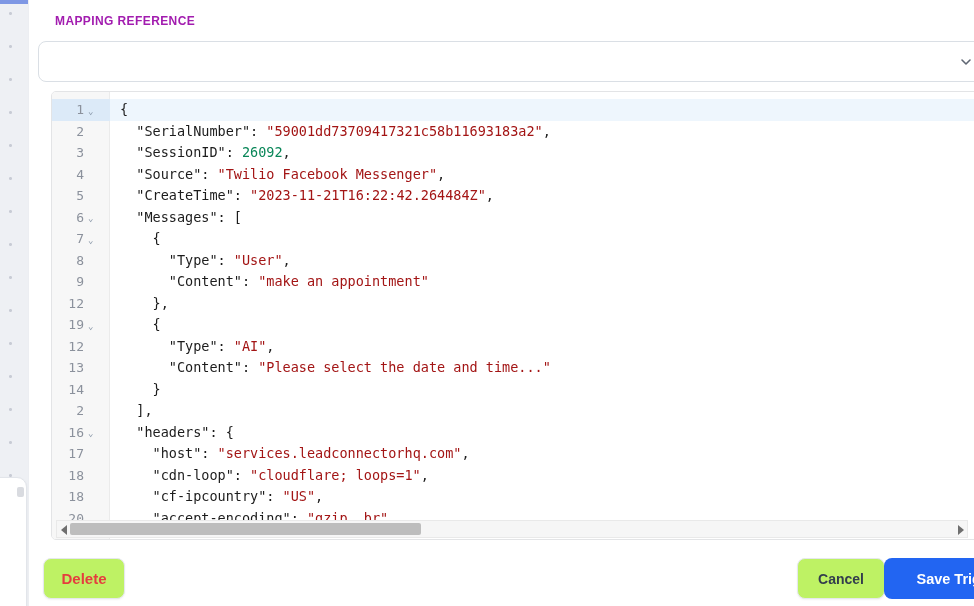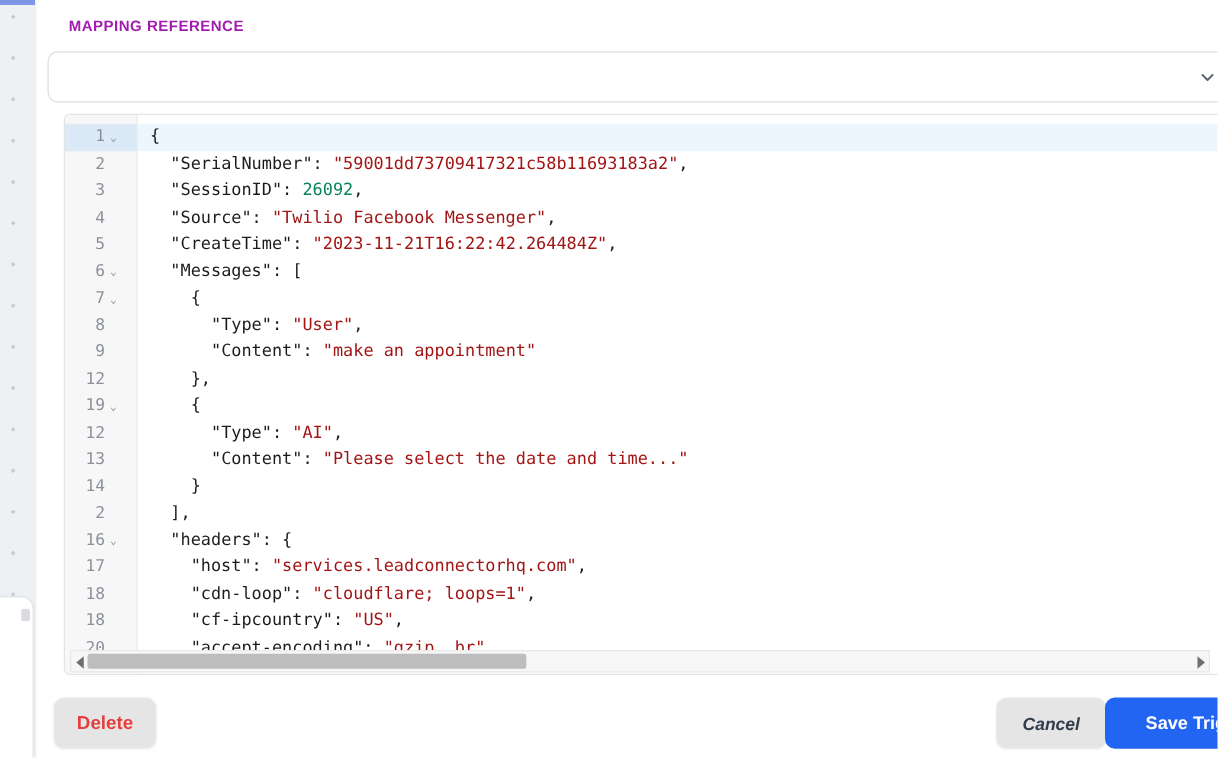--- a/index.html
+++ b/index.html
@@ -76,23 +76,23 @@
   .hs-arrow{position:absolute;top:4px;width:0;height:0;border-style:solid;}
   .hs-left{left:4px;border-width:5px 6px 5px 0;border-color:transparent #6f6f6f transparent transparent;}
   .hs-right{right:3px;border-width:5px 0 5px 6px;border-color:transparent transparent transparent #6f6f6f;}
   .hs-thumb{position:absolute;left:13px;top:2px;width:351px;height:12px;background:#bdbdbd;border-radius:2px;}
   
   .btn{
     position:absolute;top:558px;height:41px;border-radius:8px;box-sizing:border-box;
     display:flex;align-items:center;justify-content:center;cursor:pointer;
     font-size:15px;font-weight:700;
   }
-  .btn-outline{background:#e5e5e5;border:1px solid #e5e8ec;box-shadow:0 1px 2px rgba(16,24,40,.05);}
+  .btn-outline{background:#bef264;border:1px solid #e5e8ec;box-shadow:0 1px 2px rgba(16,24,40,.05);}
   .btn-delete{left:43px;width:82px;color:#e53e3e;}
-  .btn-cancel{left:797px;width:88px;color:#333d4d;font-weight:600;font-size:14px;font-style:italic;}
+  .btn-cancel{left:797px;width:88px;color:#333d4d;font-weight:600;font-size:14px;}
   .btn-save{left:884px;width:152px;background:var(--primary-blue,#2265f2);color:#ffffff;font-weight:600;font-size:14.5px;border:none;}
 </style>
 </head>
 <body>
 
 <div class="canvas-strip">
   <div class="canvas-blue-bar"></div>
 </div>
 <div class="bg-node-card"></div>
 <div class="bg-node-chip"></div>

